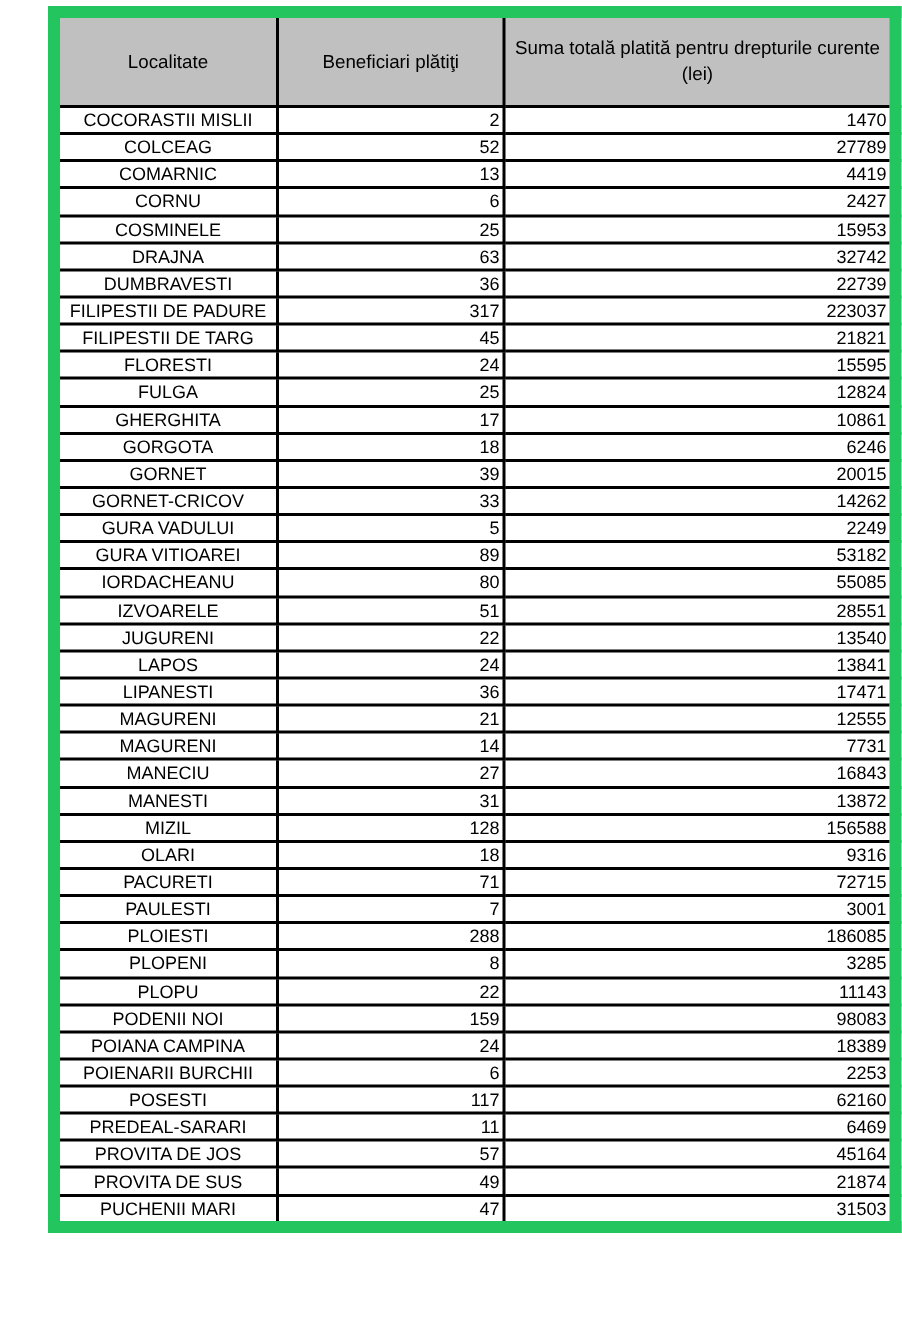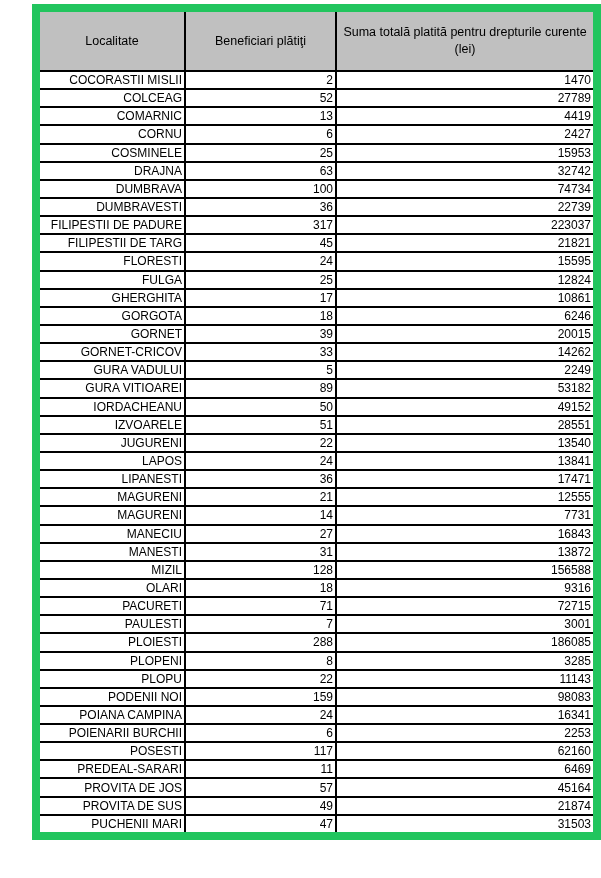--- a/index.html
+++ b/index.html
@@ -42,21 +42,21 @@
       height: 16.15px;
       padding: 0 2px 0 2px;
       border-left: 2px solid #000;
       border-right: 2px solid #000;
       border-bottom: 2px solid #000;
       font-size: 12px;
       line-height: 14px;
       white-space: nowrap;
       overflow: hidden;
     }
-    td.name { text-align: right; }
+    td.name { text-align: center; }
     td.num { text-align: right; }
   </style>
 </head>
 <body>
 
 <table>
   <colgroup>
     <col class="c1">
     <col class="c2">
     <col class="c3">
@@ -93,25 +93,20 @@
         <td class="name">COSMINELE</td>
         <td class="num">25</td>
         <td class="num">15953</td>
       </tr>
       <tr>
         <td class="name">DRAJNA</td>
         <td class="num">63</td>
         <td class="num">32742</td>
       </tr>
       <tr>
-        <td class="name">DUMBRAVA</td>
-        <td class="num">100</td>
-        <td class="num">74734</td>
-      </tr>
-      <tr>
         <td class="name">DUMBRAVESTI</td>
         <td class="num">36</td>
         <td class="num">22739</td>
       </tr>
       <tr>
         <td class="name">FILIPESTII DE PADURE</td>
         <td class="num">317</td>
         <td class="num">223037</td>
       </tr>
       <tr>
@@ -154,22 +149,22 @@
         <td class="num">5</td>
         <td class="num">2249</td>
       </tr>
       <tr>
         <td class="name">GURA VITIOAREI</td>
         <td class="num">89</td>
         <td class="num">53182</td>
       </tr>
       <tr>
         <td class="name">IORDACHEANU</td>
-        <td class="num">50</td>
-        <td class="num">49152</td>
+        <td class="num">80</td>
+        <td class="num">55085</td>
       </tr>
       <tr>
         <td class="name">IZVOARELE</td>
         <td class="num">51</td>
         <td class="num">28551</td>
       </tr>
       <tr>
         <td class="name">JUGURENI</td>
         <td class="num">22</td>
         <td class="num">13540</td>
@@ -240,21 +235,21 @@
         <td class="num">11143</td>
       </tr>
       <tr>
         <td class="name">PODENII NOI</td>
         <td class="num">159</td>
         <td class="num">98083</td>
       </tr>
       <tr>
         <td class="name">POIANA CAMPINA</td>
         <td class="num">24</td>
-        <td class="num">16341</td>
+        <td class="num">18389</td>
       </tr>
       <tr>
         <td class="name">POIENARII BURCHII</td>
         <td class="num">6</td>
         <td class="num">2253</td>
       </tr>
       <tr>
         <td class="name">POSESTI</td>
         <td class="num">117</td>
         <td class="num">62160</td>

